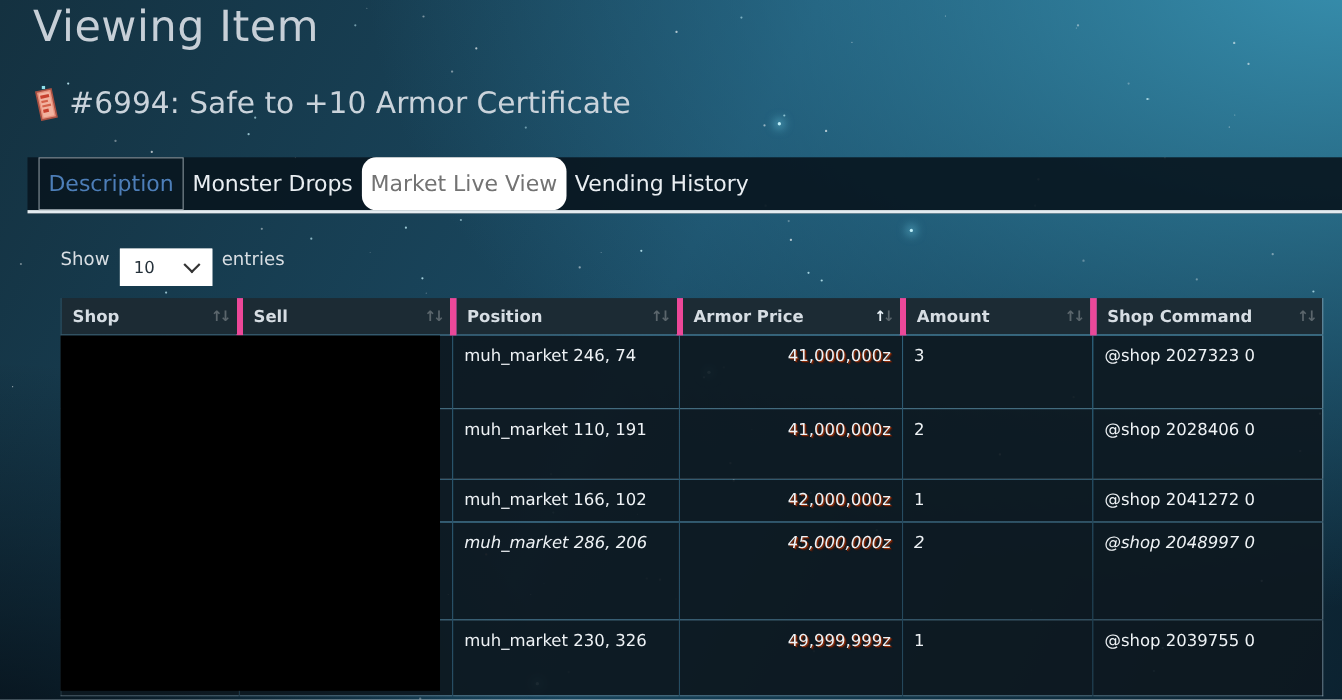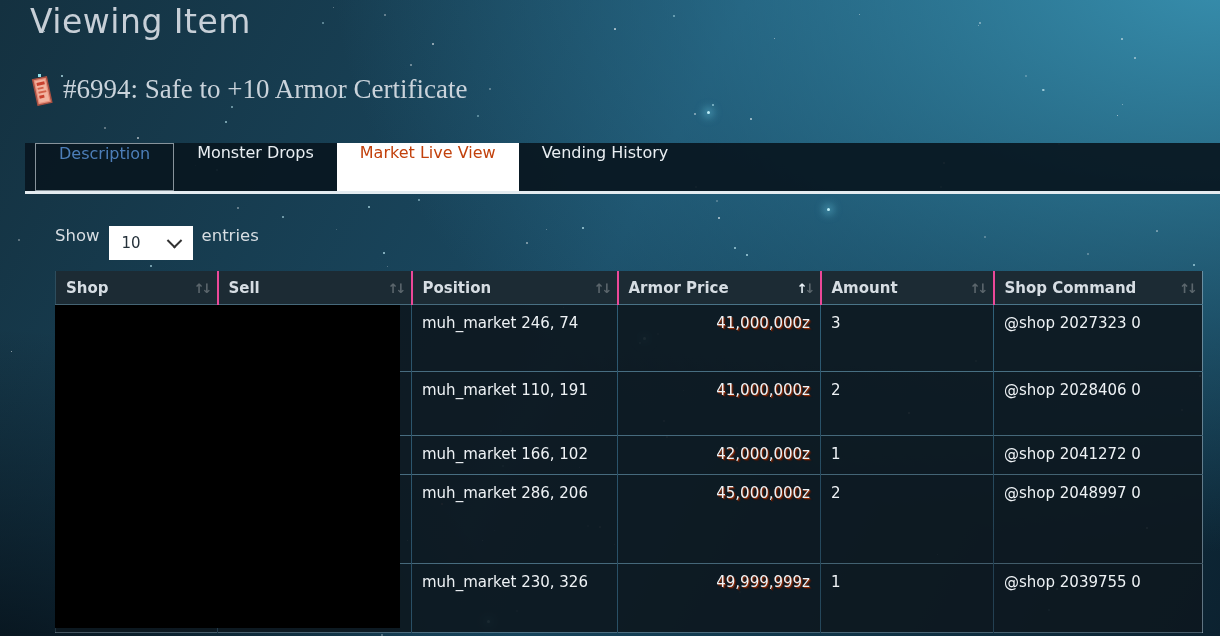--- a/index.html
+++ b/index.html
@@ -10,43 +10,43 @@
       radial-gradient(900px 620px at -2% 112%, rgba(4,11,18,.95), rgba(4,11,18,0) 62%),
       radial-gradient(1250px 820px at 101% -6%, rgba(58,150,182,.95), rgba(47,125,158,.45) 45%, rgba(47,125,158,0) 72%),
       linear-gradient(118deg,#143140 0%, #1a4a63 48%, #11374b 72%, #0c2230 100%);
   }
   #stars{position:absolute;inset:0;z-index:0;}
   .star{position:absolute;border-radius:50%;}
   #content{position:absolute;inset:0;z-index:2;}
 
   .page-title{
     position:absolute;left:30px;top:2px;
-    font-size:33px;color:#c7cfd7;letter-spacing:.5px;
+    font-size:39px;color:#c7cfd7;letter-spacing:.5px;
   }
   .item-heading{
     position:absolute;left:30px;top:74px;height:36px;
-    display:flex;align-items:flex-start;gap:9px;color:#cad3db;font-family:Liberation Serif, serif;
+    display:flex;align-items:flex-end;gap:9px;color:#cad3db;
   }
   .item-heading .main{font-size:27px;}
   .item-heading .alt{font-size:23px;color:#c3ccd4;margin-left:4px;}
   .item-icon{width:24px;height:32px;flex:0 0 auto;}
 
   .tabbar{
     position:absolute;left:25px;right:0;top:143px;height:48px;
     background:rgba(9,23,32,.93);
     border-bottom:3px solid #e3ebf0;
     display:flex;align-items:stretch;padding-left:10px;
   }
   .tab{
-    display:flex;align-items:flex-start;padding:0 23px;
-    font-size:16px;cursor:pointer;white-space:nowrap;
+    display:flex;align-items:center;padding:0 8px;
+    font-size:20px;cursor:pointer;white-space:nowrap;
   }
   .tab.link{border:1px solid #87939b;color:#4d7eb8;}
   .tab.plain{color:#e9eef2;}
-  .tab.active{background:#ffffff;color:#c2410c;}
+  .tab.active{background:#ffffff;color:#737373;border-radius:13px;}
 
   .show-group{
     position:absolute;left:55px;top:226px;height:35px;
     display:flex;align-items:flex-start;gap:9px;
     color:#d8dee3;font-size:16.5px;
   }
   .page-size{
     width:84px;height:34px;background:#fff;border:1px solid #fff;
     display:flex;align-items:center;justify-content:space-between;
     padding:0 12px;box-sizing:border-box;color:#25313a;font-size:15px;cursor:pointer;
@@ -65,21 +65,21 @@
   table.market{
     position:absolute;left:55px;top:271px;width:1147px;
     border-collapse:collapse;table-layout:fixed;
     border-right:1px solid rgba(180,198,210,.5);
     border-left:1px solid rgba(180,198,210,.15);
     border-bottom:1px solid rgba(180,198,210,.35);
   }
   table.market th{
     height:33px;background:#1c2b34;color:#d6dde3;
     font-size:15px;font-weight:bold;text-align:left;
-    padding:0 10px;border-right:2px solid #ec4899;
+    padding:0 10px;border-right:6px solid #ec4899;
     position:relative;cursor:pointer;white-space:nowrap;
     overflow:hidden;
   }
   table.market th:last-child{border-right:none;}
   .sort-icon{
     position:absolute;right:7px;top:50%;transform:translateY(-50%);
     font-size:13px;letter-spacing:-3px;color:rgba(255,255,255,.28);
   }
   .sort-icon .up,.sort-icon .down{color:rgba(255,255,255,.28);}
   th.sort-asc .sort-icon .up{color:#e9f1f7;}
@@ -88,21 +88,21 @@
     background:rgba(13,24,31,.92);
     border-top:1px solid rgba(170,190,200,.32);
     border-right:1px solid rgba(160,180,195,.14);
     overflow:hidden;white-space:nowrap;
   }
   table.market td:last-child{border-right:none;}
   td.price{text-align:right;color:#f6921e;text-shadow:1px 1px 0 #8a2a06,2px 2px 1px rgba(90,20,0,.55);}
   tbody tr:nth-child(1) td{height:48px;}
   tbody tr:nth-child(2) td{height:45px;}
   tbody tr:nth-child(3) td{height:20px;}
-  tbody tr:nth-child(4) td{height:70px;}
+  tbody tr:nth-child(4) td{height:70px;font-style:italic;}
   tbody tr:nth-child(5) td{height:50px;}
 
   .redaction{
     position:absolute;left:55px;top:305px;width:345px;height:323px;
     background:#000;z-index:6;
   }
 </style>
 </head>
 <body>
 

